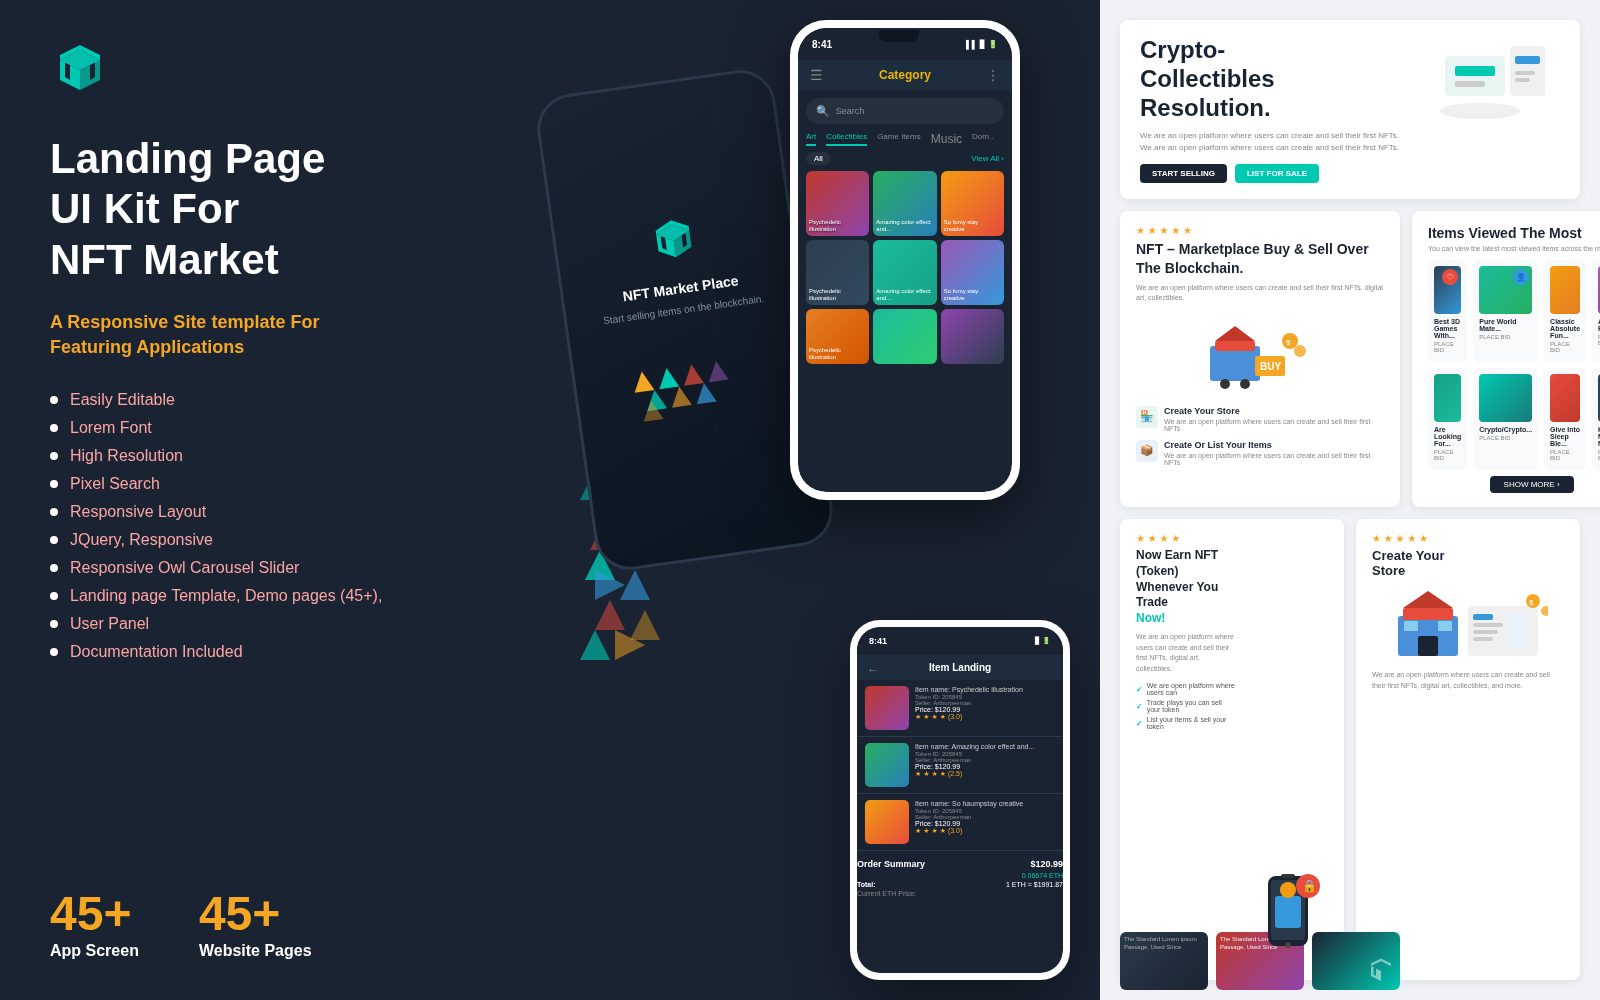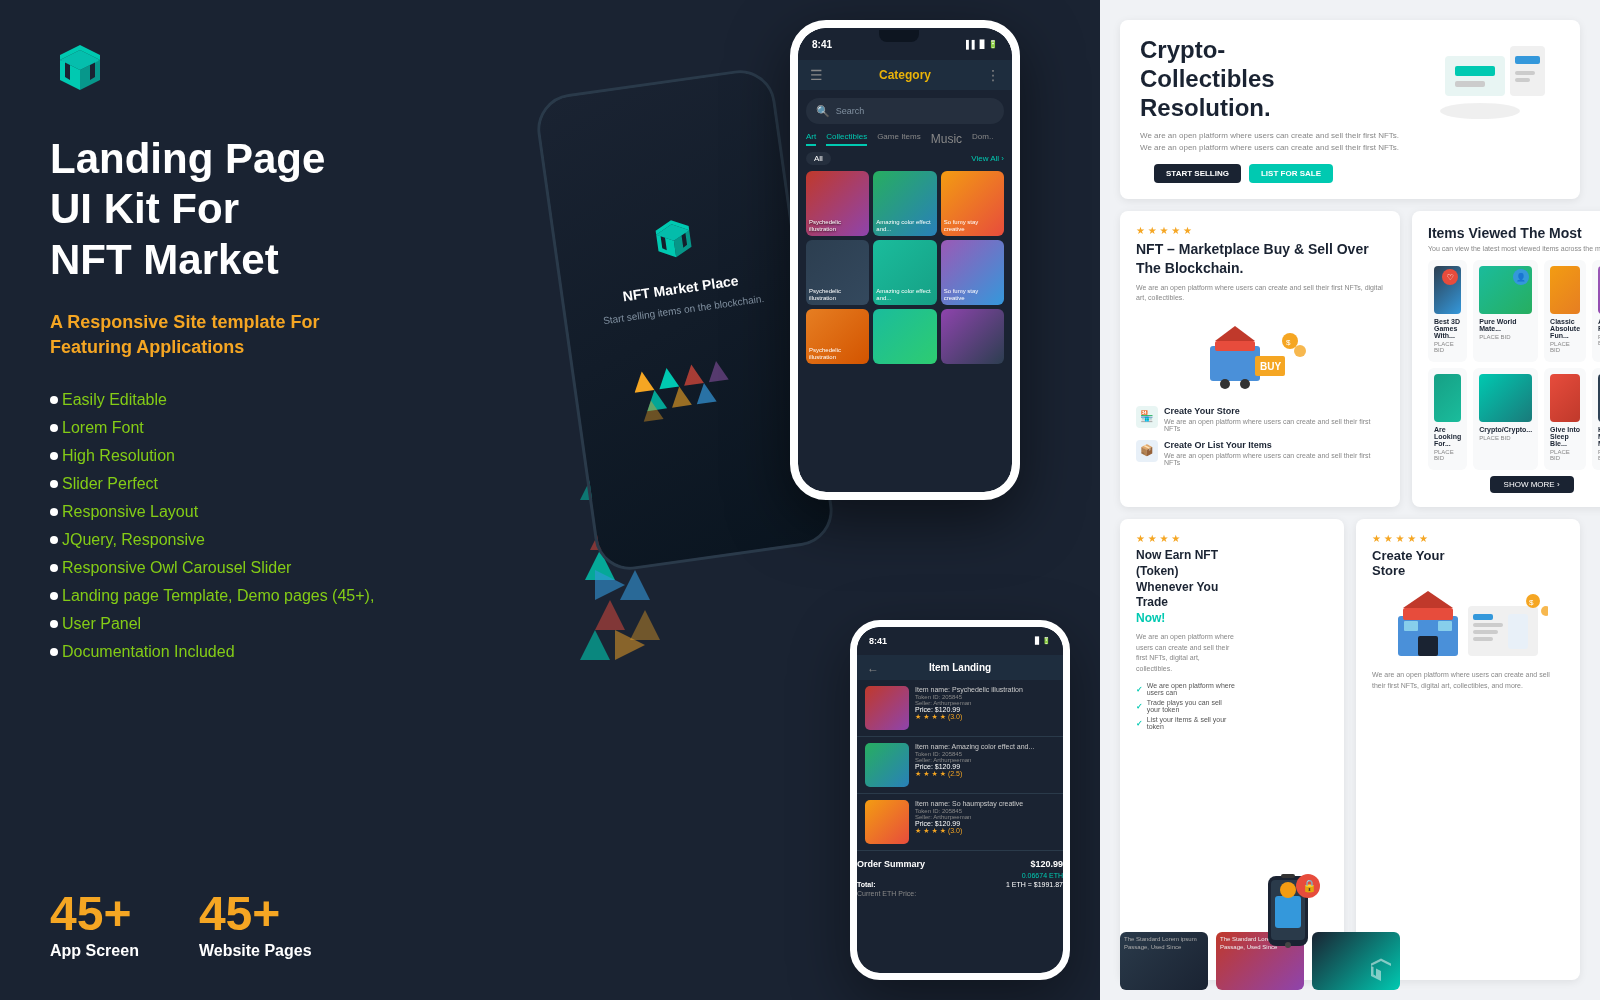--- a/index.html
+++ b/index.html
@@ -46,26 +46,26 @@
       line-height: 1.4;
       margin-bottom: 30px;
     }
 
     .features-list {
       list-style: none;
       margin-bottom: 30px;
       flex: 1;
     }
     .features-list li {
-      color: #84cc16;
+      color: #fca5a5;
       font-size: 16px;
       margin-bottom: 10px;
       display: flex;
       align-items: center;
-      gap: 4px;
+      gap: 12px;
     }
     .bullet {
       width: 8px;
       height: 8px;
       border-radius: 50%;
       background: #ffffff;
       min-width: 8px;
     }
 
     .stats-row {
@@ -226,21 +226,21 @@
     <li>
         <div class="bullet"></div>
         <span>Lorem Font</span>
       </li>
     <li>
         <div class="bullet"></div>
         <span>High Resolution</span>
       </li>
     <li>
         <div class="bullet"></div>
-        <span>Slider Perfect</span>
+        <span>Pixel Search</span>
       </li>
     <li>
         <div class="bullet"></div>
         <span>Responsive Layout</span>
       </li>
     <li>
         <div class="bullet"></div>
         <span>JQuery,  Responsive</span>
       </li>
     <li>
@@ -457,21 +457,21 @@
 
     <div class="row-1">
       <div style="flex:1;">
         <h2 style="font-size:24px;font-weight:800;color:#1a2332;line-height:1.2;margin-bottom:8px;">
           <span>Crypto-</span><br>
           <span>Collectibles</span><br>
           <span>Resolution.</span>
         </h2>
         <p style="color:#888;font-size:8px;line-height:1.5;margin-bottom:10px;">We are an open platform where users can create and sell their first NFTs. We are an open platform where users can create and sell their first NFTs.</p>
         <div style="display:flex;gap:8px;">
-          <button style="background:#1a2332;color:#fff;padding:5px 12px;border-radius:4px;font-size:8px;font-weight:600;border:none;cursor:pointer;margin-left:14px;">START SELLING</button>
+          <button style="background:#1a2332;color:#fff;padding:5px 12px;border-radius:4px;font-size:8px;font-weight:600;border:none;cursor:pointer;">START SELLING</button>
           <button style="background:#00c9b1;color:#fff;padding:5px 12px;border-radius:4px;font-size:8px;font-weight:600;border:none;cursor:pointer;">LIST FOR SALE</button>
         </div>
       </div>
       <div style="width:140px;display:flex;align-items:center;justify-content:center;">
 
         <svg width="130" height="100" viewBox="0 0 130 100">
           <rect x="20" y="20" width="60" height="40" fill="#e8f5f3" rx="4"></rect>
           <rect x="30" y="30" width="40" height="10" fill="#00c9b1" rx="2"></rect>
           <rect x="30" y="45" width="30" height="6" fill="#ccc" rx="2"></rect>
           <rect x="85" y="10" width="35" height="50" fill="#f0f0f0" rx="4"></rect>

